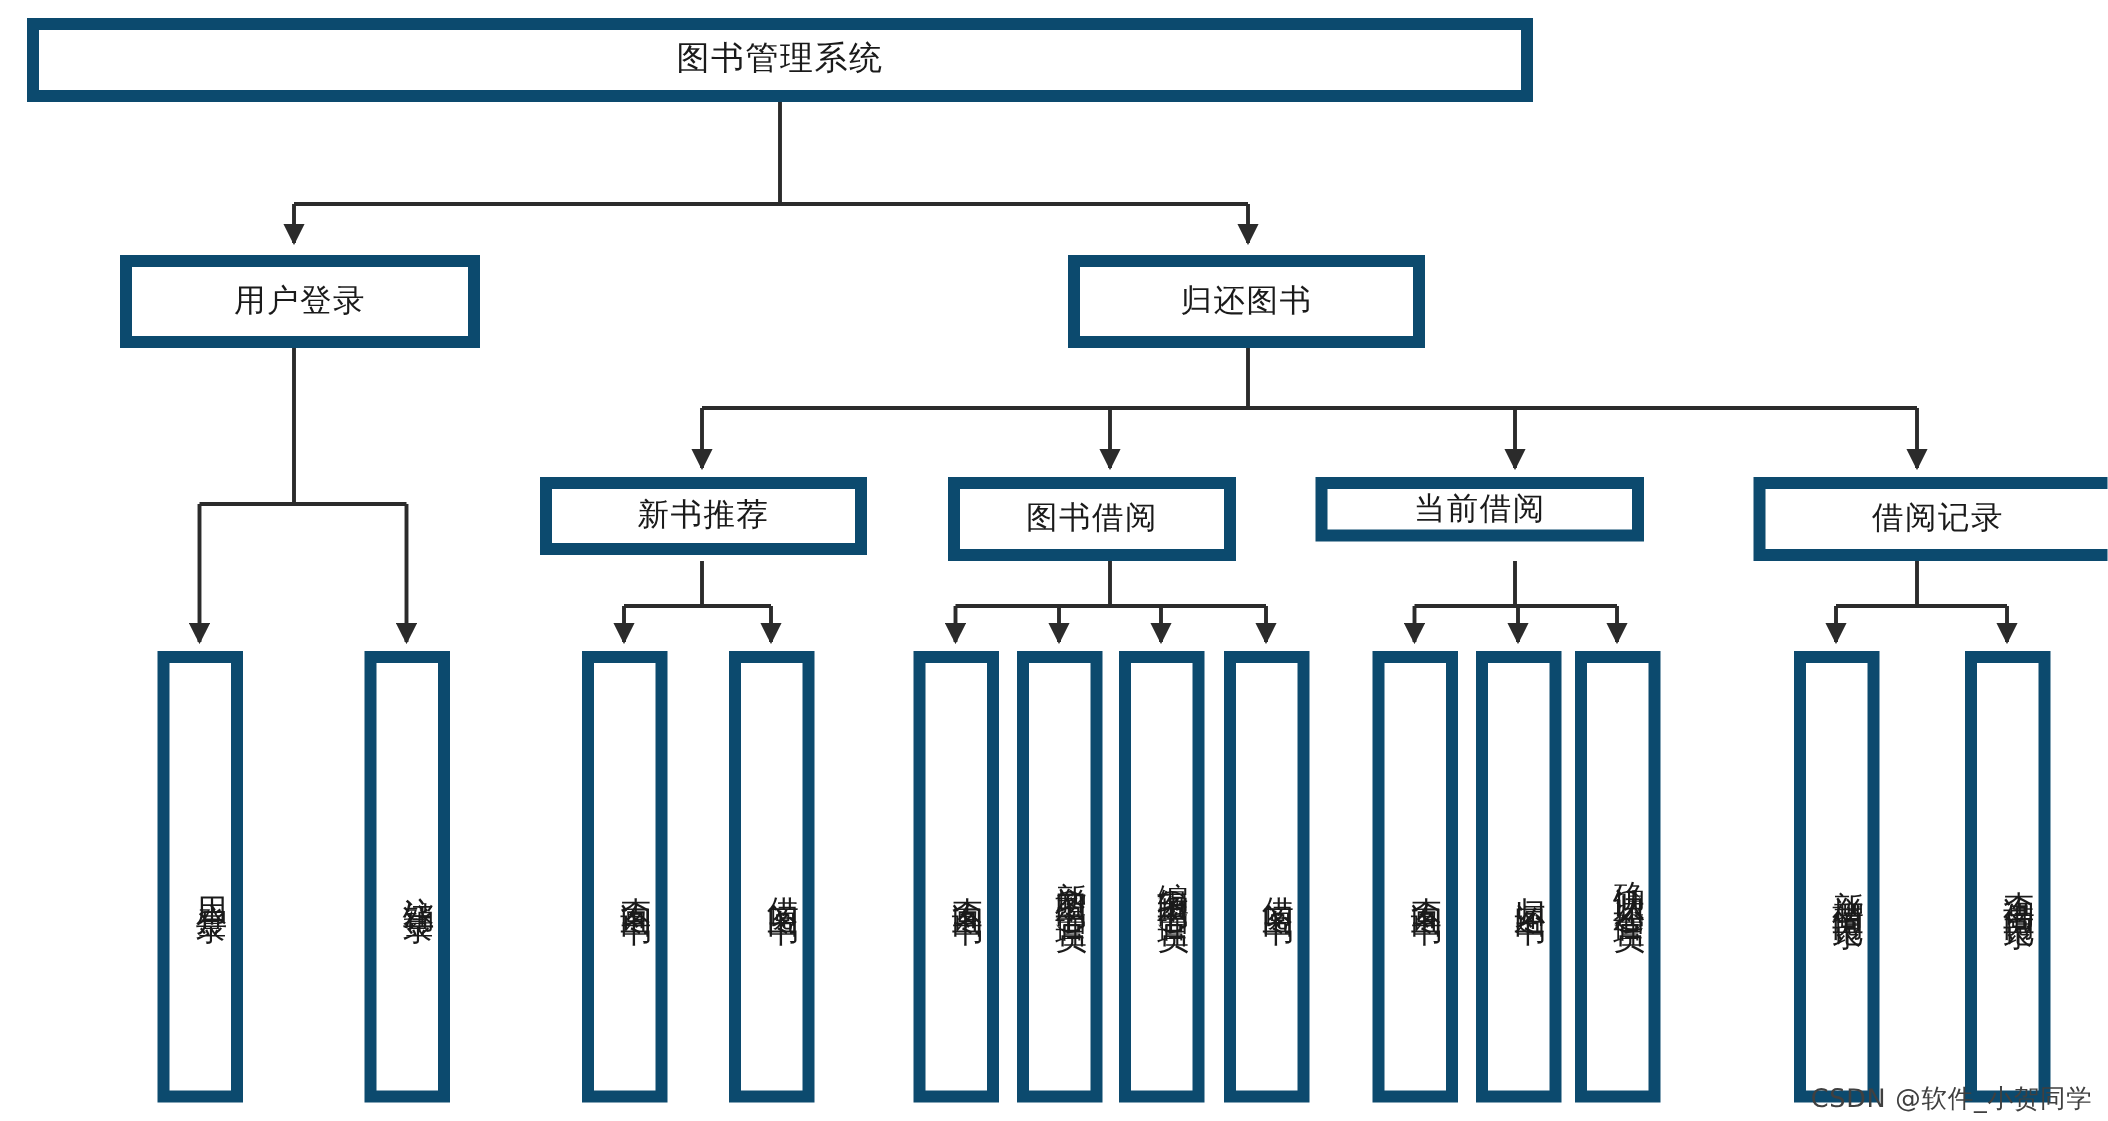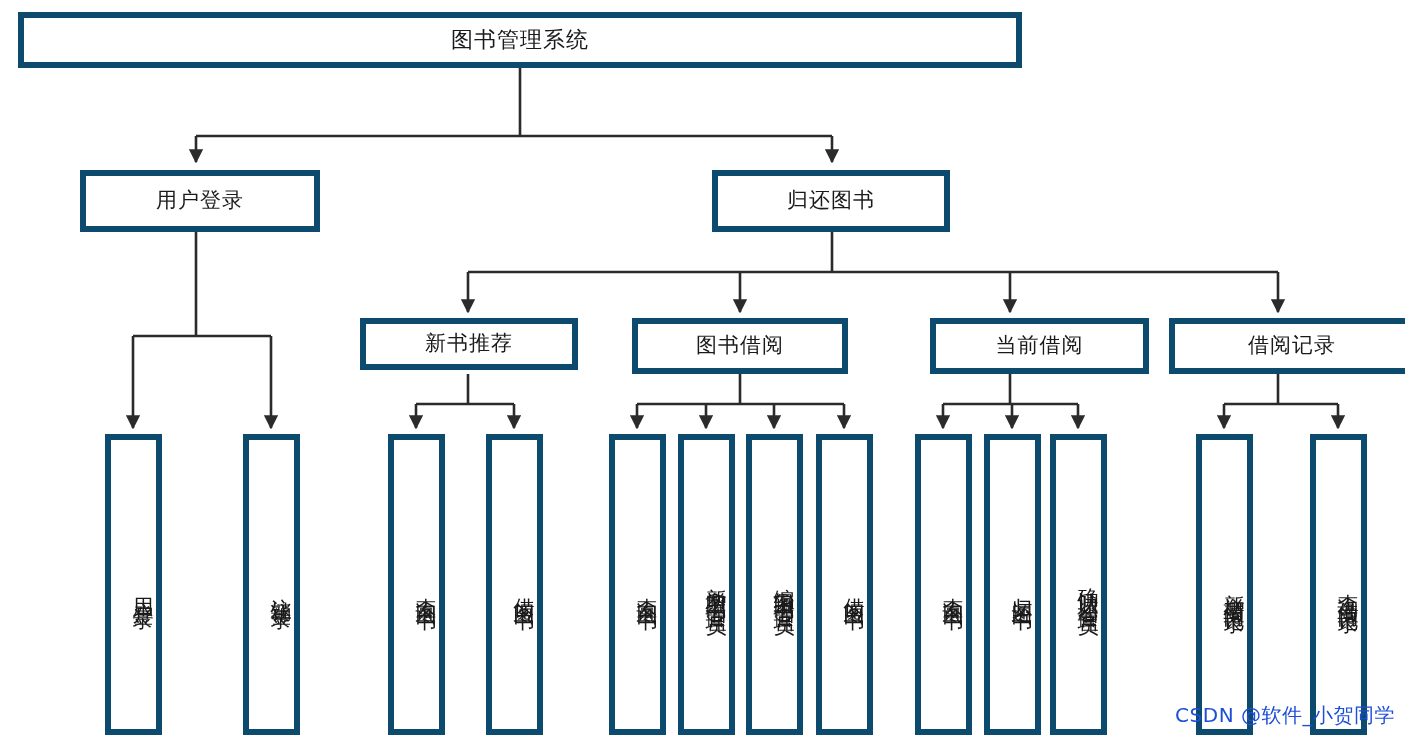--- a/index.html
+++ b/index.html
@@ -8,21 +8,21 @@
     font-family:"DejaVu Sans","Liberation Sans",sans-serif;
     width:1405px;height:747px;overflow:hidden;
   }
   #diagram{position:relative;width:1405px;height:747px;background:#fff;}
   svg.wires{position:absolute;left:0;top:0;width:1405px;height:747px;pointer-events:none;}
 
   .node{
     position:absolute;
     box-sizing:border-box;
     background:#ffffff;
-    border:6px solid #0c4a6e;
+    border:8px solid #0c4a6e;
     display:flex;
     align-items:center;
     justify-content:center;
     color:#1a1a1a;
   }
   .node.h{ 
     font-size:21px;
     letter-spacing:1px;
     line-height:1.2;
   }
@@ -34,23 +34,23 @@
     letter-spacing:4px;
     line-height:1.25;
     padding-top:8px;
     align-items:flex-start;
     justify-content:center;
   }
 
   .watermark{
     position:absolute;
     right:10px;
-    bottom:18px;
-    font-size:20px;
-    color:#1d4ed8;
+    bottom:3px;
+    font-size:17px;
+    color:#404040;
     letter-spacing:0.5px;
     white-space:nowrap;
   }
 </style>
 </head>
 <body>
 
 <div id="diagram">
 
   <svg class="wires" viewBox="0 0 1405 747" xmlns="http://www.w3.org/2000/svg">
@@ -102,22 +102,22 @@
       <path d="M 1338 404 L 1338 428" marker-end="url(#arrow)"></path>
     </g>
   </svg>
 
   <div class="node h root" style="left:18px;top:12px;width:1004px;height:56px;">图书管理系统</div>
 
   <div class="node h" style="left:80px;top:170px;width:240px;height:62px;">用户登录</div>
   <div class="node h" style="left:712px;top:170px;width:238px;height:62px;">归还图书</div>
 
   <div class="node h" style="left:360px;top:318px;width:218px;height:52px;">新书推荐</div>
-  <div class="node h" style="left:632px;top:318px;width:216px;height:56px;">图书借阅</div>
-  <div class="node h" style="left:930px;top:318px;width:219px;height:56px;">当前借阅</div>
+  <div class="node h" style="left:632px;top:318px;width:192px;height:56px;">图书借阅</div>
+  <div class="node h" style="left:877px;top:318px;width:219px;height:43px;">当前借阅</div>
   <div class="node h" style="left:1169px;top:318px;width:246px;height:56px;">借阅记录</div>
 
   <div class="node v" style="left:105px;top:434px;width:57px;height:301px;">用户登录</div>
   <div class="node v" style="left:243px;top:434px;width:57px;height:301px;">注销登录</div>
 
   <div class="node v" style="left:388px;top:434px;width:57px;height:301px;">查询图书</div>
   <div class="node v" style="left:486px;top:434px;width:57px;height:301px;">借阅图书</div>
 
   <div class="node v" style="left:609px;top:434px;width:57px;height:301px;">查询图书</div>
   <div class="node v" style="left:678px;top:434px;width:57px;height:301px;">新增图书（管理员）</div>

